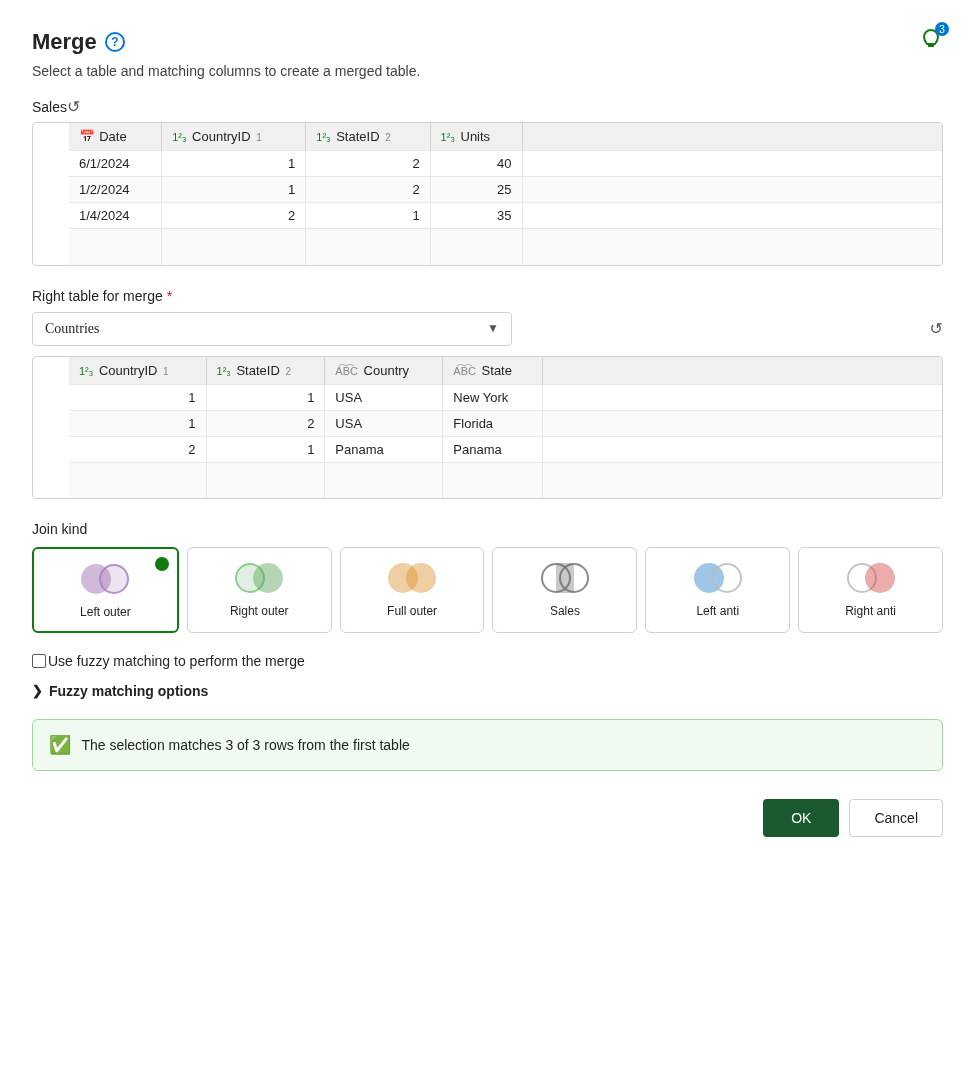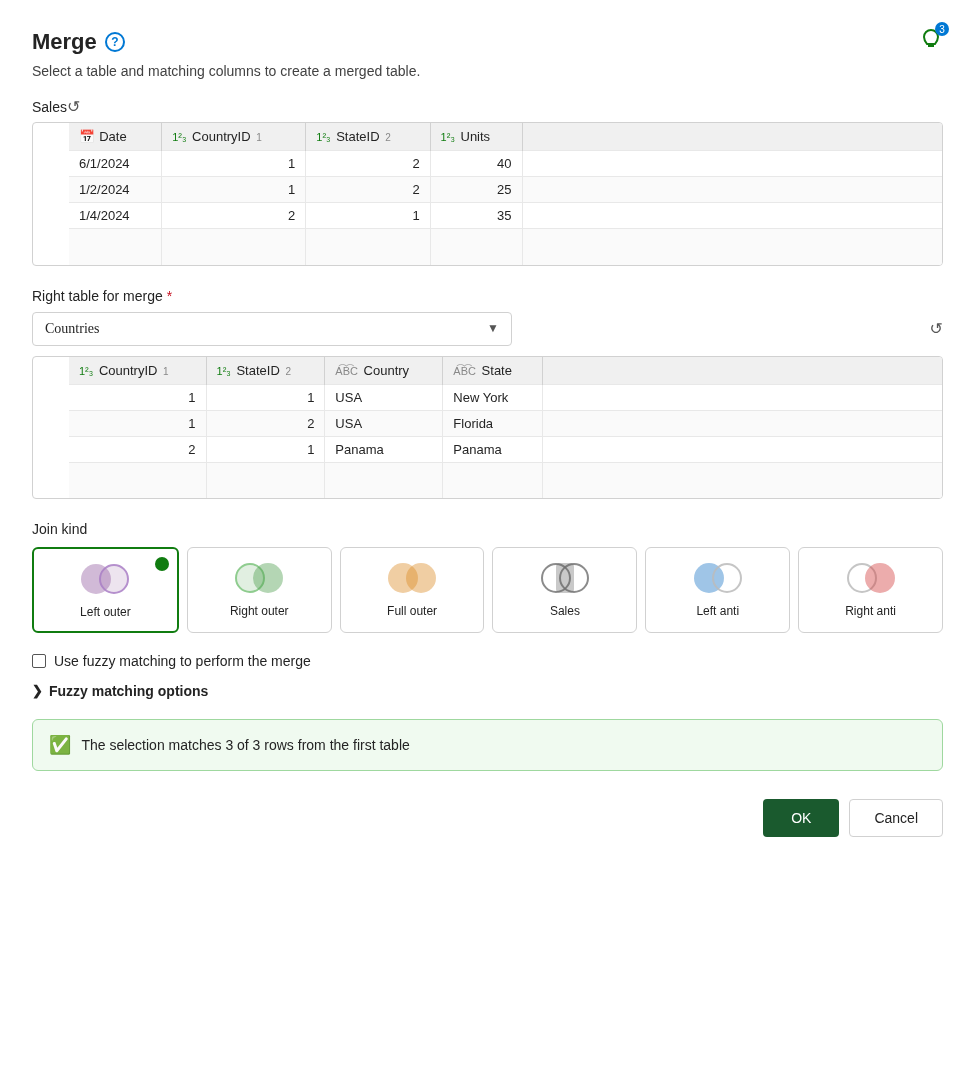--- a/index.html
+++ b/index.html
@@ -206,21 +206,21 @@
       border-radius: 50%;
       position: absolute;
       top: 3px;
       opacity: 0.85;
     }
 
     
     .fuzzy-row {
       display: flex;
       align-items: center;
-      gap: 8px;
+      gap: 2px;
       margin-bottom: 14px;
     }
     .checkbox {
       width: 14px; height: 14px;
       border: 1px solid #555;
       border-radius: 2px;
       background: #fff;
       cursor: pointer;
     }
     .fuzzy-label { font-size: 14px; }

